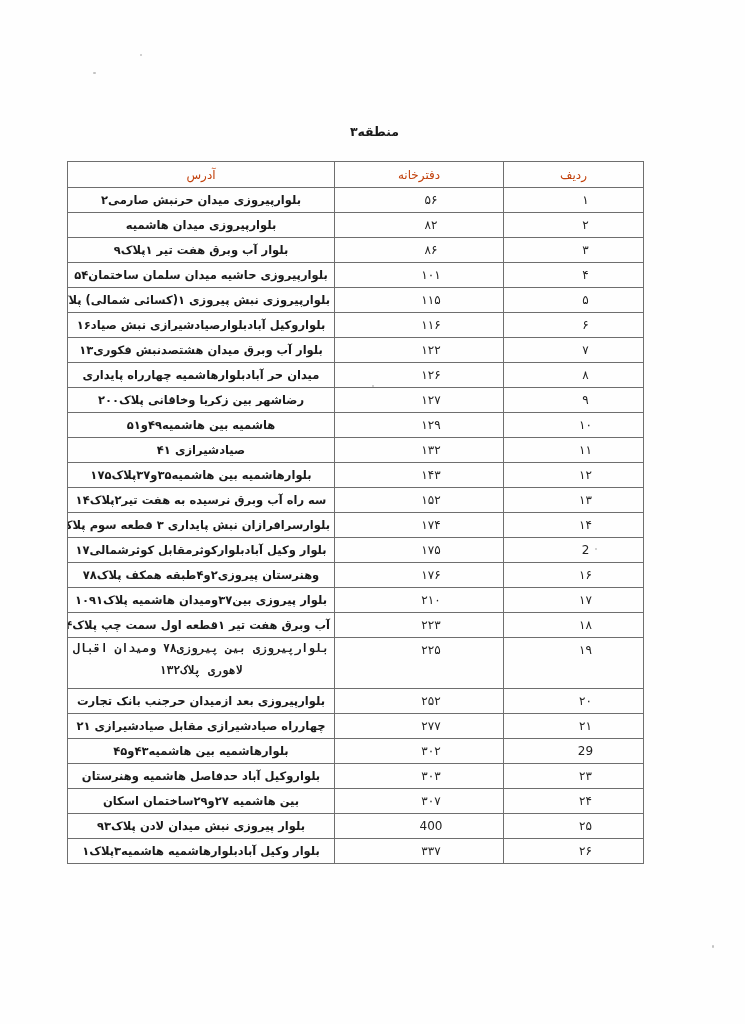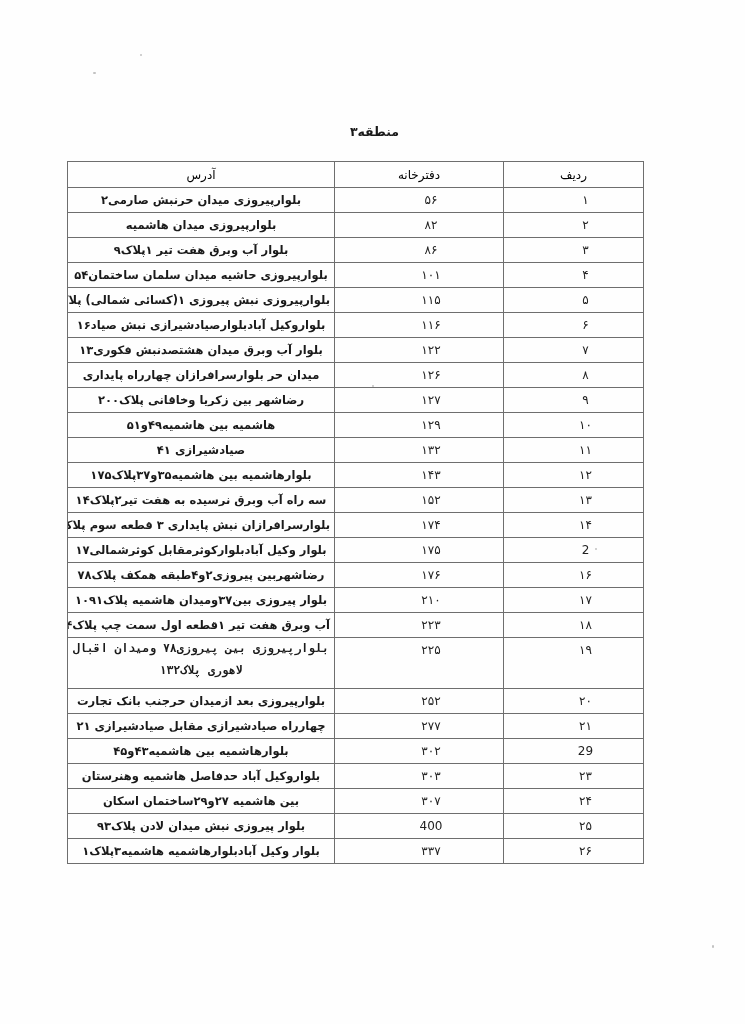--- a/index.html
+++ b/index.html
@@ -59,21 +59,21 @@
       font-size: 12px;
       padding: 0 4px;
       height: 24px;
       line-height: 24px;
       white-space: nowrap;
       overflow: hidden;
     }
     .zone-table th {
       font-weight: normal;
       height: 25px;
-      color: #000000;
+      color: #c2410c;
     }
     .zone-table td.addr {
       font-weight: bold;
       font-size: 11.5px;
     }
     .zone-table td.num {
       font-weight: normal;
       color: #222;
       padding-left: 28px;
     }
@@ -153,21 +153,21 @@
           <td class="addr">بلواروکیل آبادبلوارصیادشیرازی نبش صیاد۱۶</td>
         </tr>
         <tr>
           <td class="num">۷</td>
           <td class="num">۱۲۲</td>
           <td class="addr">بلوار آب وبرق میدان هشتصدنبش فکوری۱۳</td>
         </tr>
         <tr>
           <td class="num">۸</td>
           <td class="num">۱۲۶</td>
-          <td class="addr">میدان حر بلوارسرافرازان چهارراه پایداری</td>
+          <td class="addr">میدان حر آبادبلوارهاشمیه چهارراه پایداری</td>
         </tr>
         <tr>
           <td class="num">۹</td>
           <td class="num">۱۲۷</td>
           <td class="addr">رضاشهر بین زکریا وخاقانی پلاک۲۰۰</td>
         </tr>
         <tr>
           <td class="num">۱۰</td>
           <td class="num">۱۲۹</td>
           <td class="addr">هاشمیه بین هاشمیه۴۹و۵۱</td>
@@ -193,21 +193,21 @@
           <td class="addr">بلوارسرافرازان نبش پایداری ۳ قطعه سوم پلاک۱۴۹</td>
         </tr>
         <tr>
           <td class="num">2</td>
           <td class="num">۱۷۵</td>
           <td class="addr">بلوار وکیل آبادبلوارکوثرمقابل کوثرشمالی۱۷</td>
         </tr>
         <tr>
           <td class="num">۱۶</td>
           <td class="num">۱۷۶</td>
-          <td class="addr">رضاشهربین پیروزی۲و۴طبقه همکف پلاک۷۸</td>
+          <td class="addr">وهنرستان پیروزی۲و۴طبقه همکف پلاک۷۸</td>
         </tr>
         <tr>
           <td class="num">۱۷</td>
           <td class="num">۲۱۰</td>
           <td class="addr">بلوار پیروزی بین۳۷ومیدان هاشمیه پلاک۱۰۹۱</td>
         </tr>
         <tr>
           <td class="num">۱۸</td>
           <td class="num">۲۲۳</td>
           <td class="addr">آب وبرق هفت تیر ۱قطعه اول سمت چپ پلاک۴</td>

